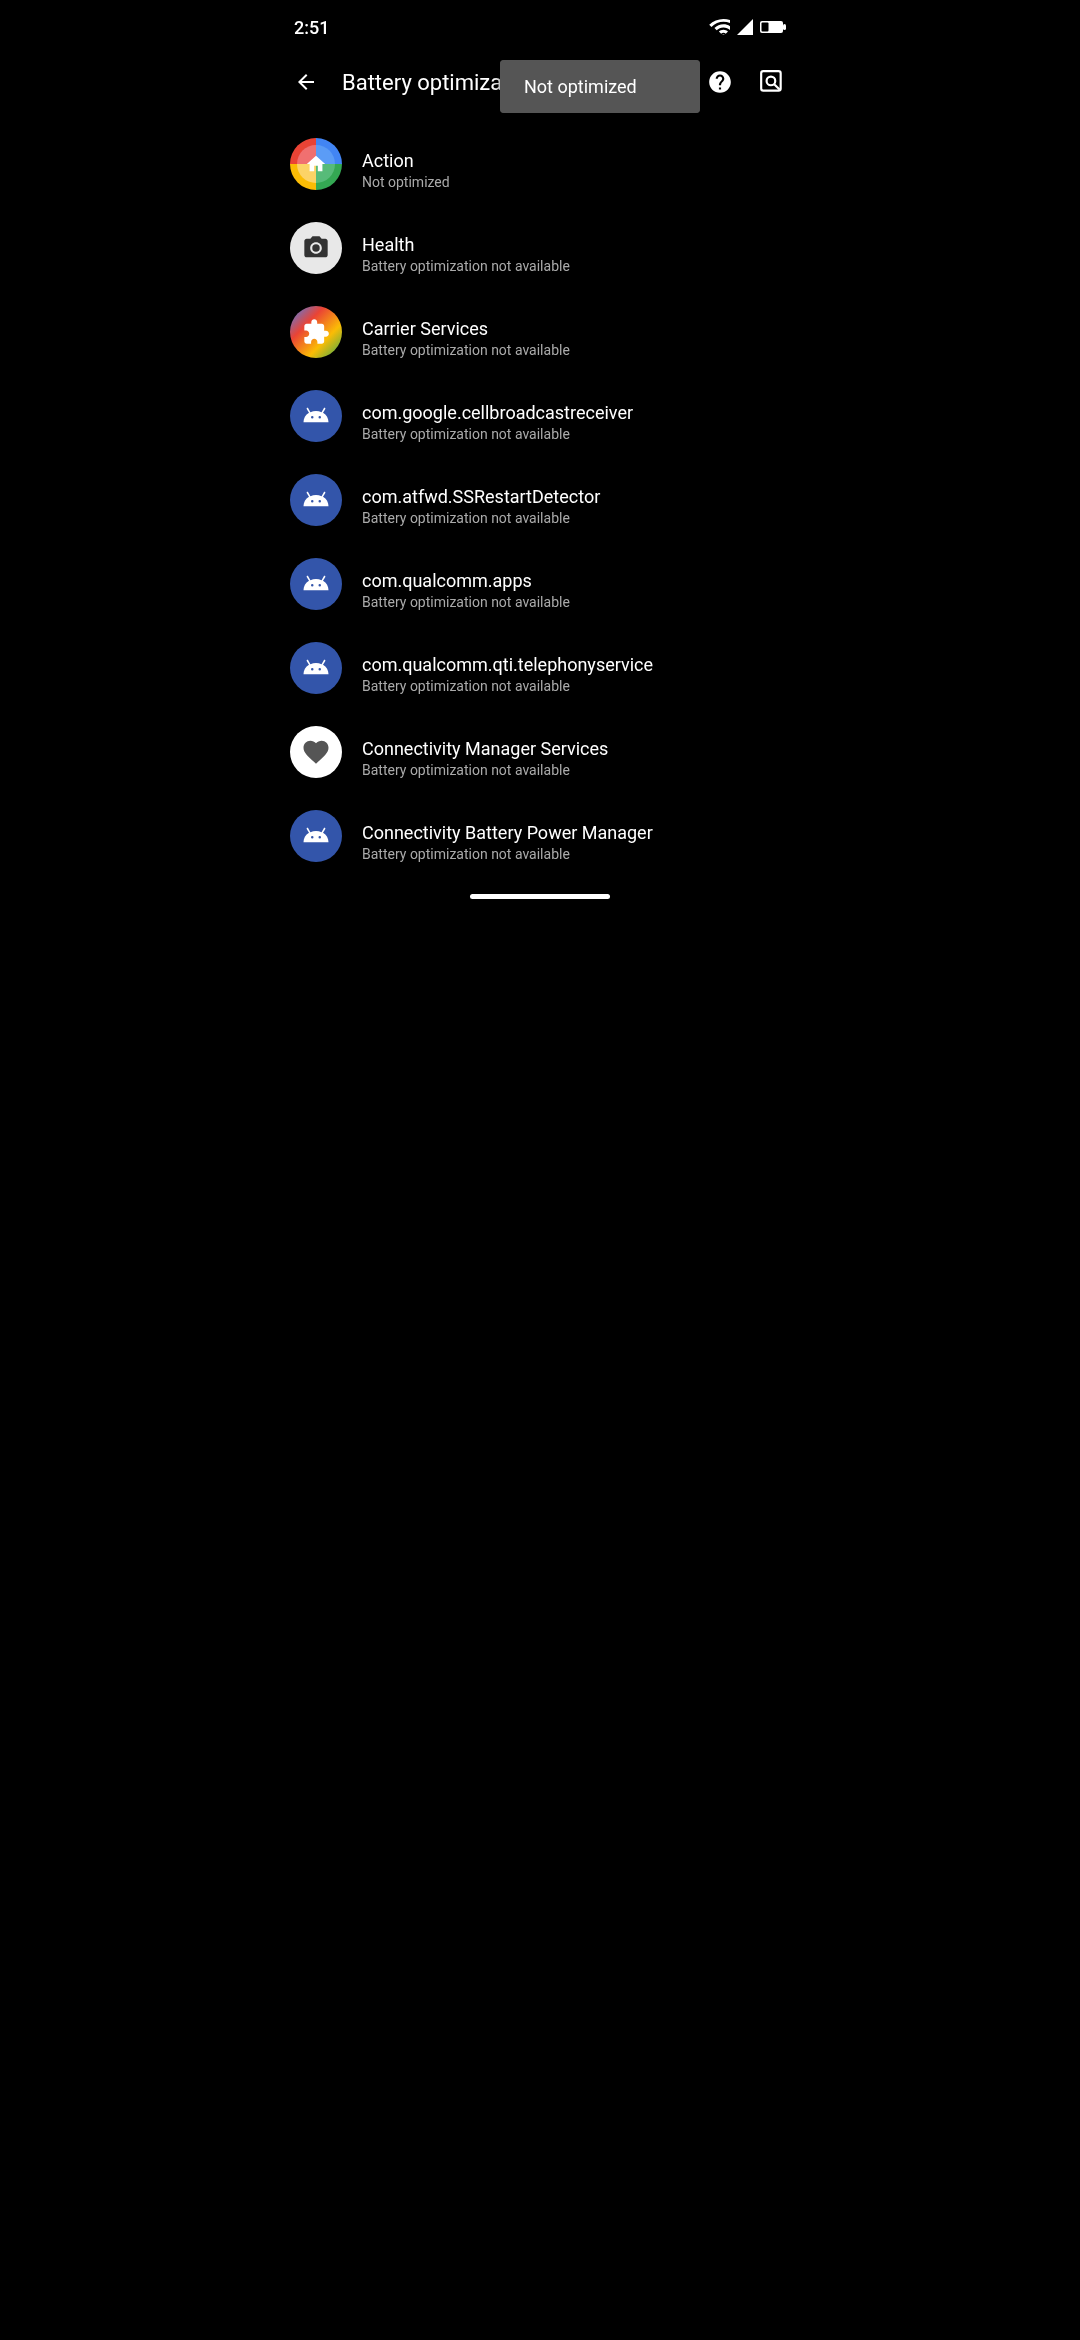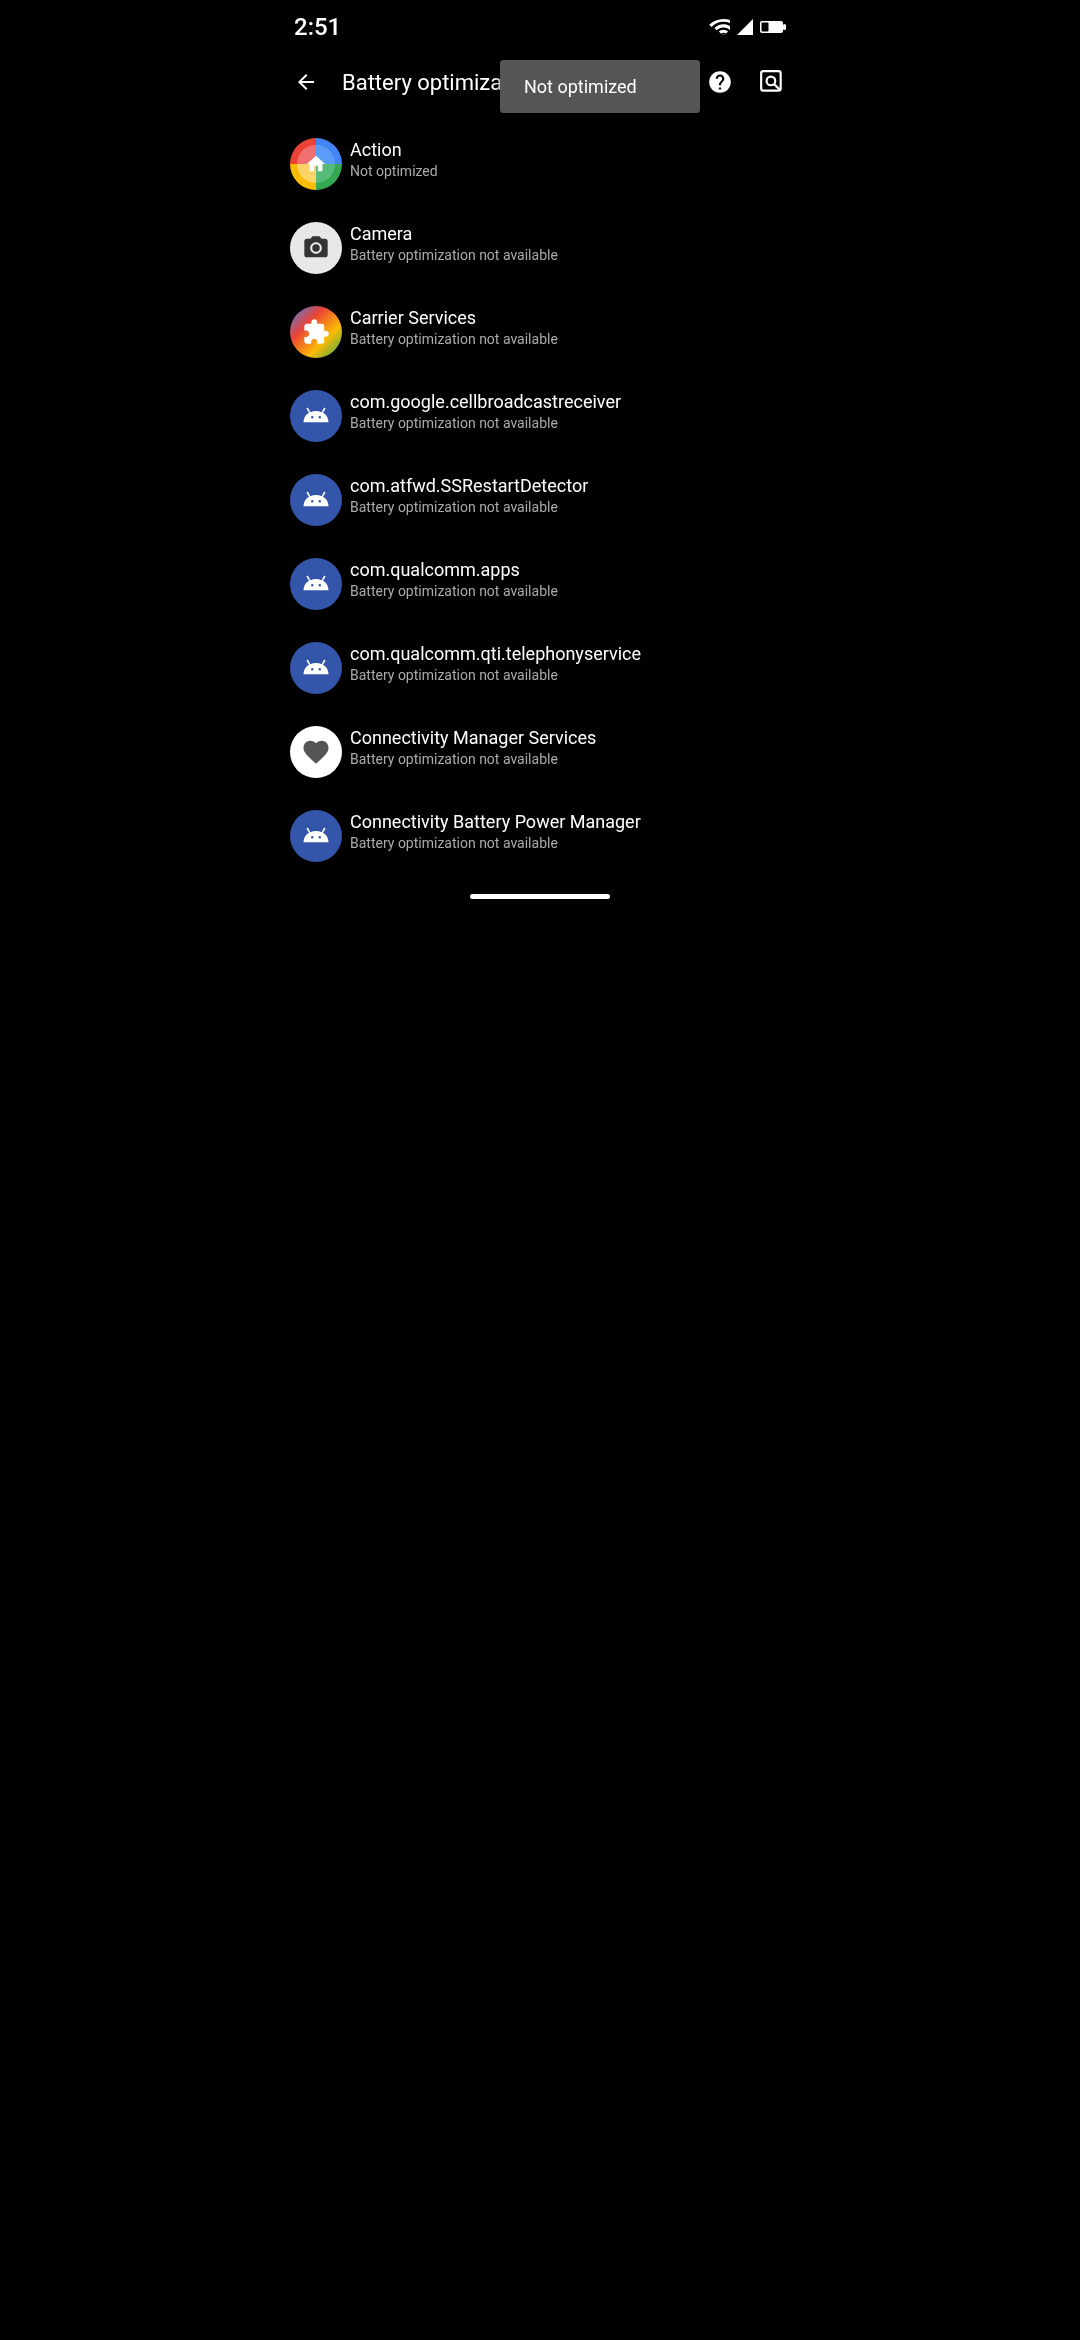--- a/index.html
+++ b/index.html
@@ -23,21 +23,21 @@
 
     .status-bar {
       display: flex;
       justify-content: space-between;
       align-items: center;
       padding: 12px 24px 8px;
       height: 50px;
     }
 
     .status-time {
-      font-size: 24px;
+      font-size: 18px;
       font-weight: 500;
       color: #ffffff;
     }
 
     .status-icons {
       display: flex;
       align-items: center;
       gap: 6px;
     }
 
@@ -110,23 +110,23 @@
       background-color: #555555;
     }
 
     .app-list {
       padding: 0;
       margin-top: 8px;
     }
 
     .app-item {
       display: flex;
-      align-items: flex-start;
+      align-items: flex-end;
       padding: 16px 20px;
-      gap: 8px;
+      gap: 20px;
       min-height: 80px;
     }
 
     .app-info {
       flex: 1;
     }
 
     .app-name {
       font-size: 18px;
       font-weight: 400;
@@ -286,21 +286,21 @@
     </div>
   </div>
 
   <div class="app-item">
     <div class="camera-icon-wrapper">
       <svg width="28" height="28" viewBox="0 0 24 24">
         <path fill="#333" d="M12 15.2A3.2 3.2 0 0 1 8.8 12 3.2 3.2 0 0 1 12 8.8 3.2 3.2 0 0 1 15.2 12 3.2 3.2 0 0 1 12 15.2M9 2L7.17 4H4C2.9 4 2 4.9 2 6V18C2 19.1 2.9 20 4 20H20C21.1 20 22 19.1 22 18V6C22 4.9 21.1 4 20 4H16.83L15 2H9M12 17C9.24 17 7 14.76 7 12C7 9.24 9.24 7 12 7C14.76 7 17 9.24 17 12C17 14.76 14.76 17 12 17Z"></path>
       </svg>
     </div>
     <div class="app-info">
-      <div class="app-name">Camera</div>
+      <div class="app-name">Health</div>
       <div class="app-status">Battery optimization not available</div>
     </div>
   </div>
 
   <div class="app-item">
     <div class="carrier-icon-wrapper">
       <svg width="28" height="28" viewBox="0 0 24 24">
         <path fill="white" d="M20.5 11H19V7c0-1.1-.9-2-2-2h-4V3.5C13 2.12 11.88 1 10.5 1S8 2.12 8 3.5V5H4C2.9 5 2 5.9 2 7v3.8h1.5c1.49 0 2.7 1.21 2.7 2.7S4.99 16.2 3.5 16.2H2V20c0 1.1.9 2 2 2h3.8v-1.5c0-1.49 1.21-2.7 2.7-2.7 1.49 0 2.7 1.21 2.7 2.7V22H17c1.1 0 2-.9 2-2v-4h1.5c1.38 0 2.5-1.12 2.5-2.5S21.88 11 20.5 11z"></path>
       </svg>
     </div>

